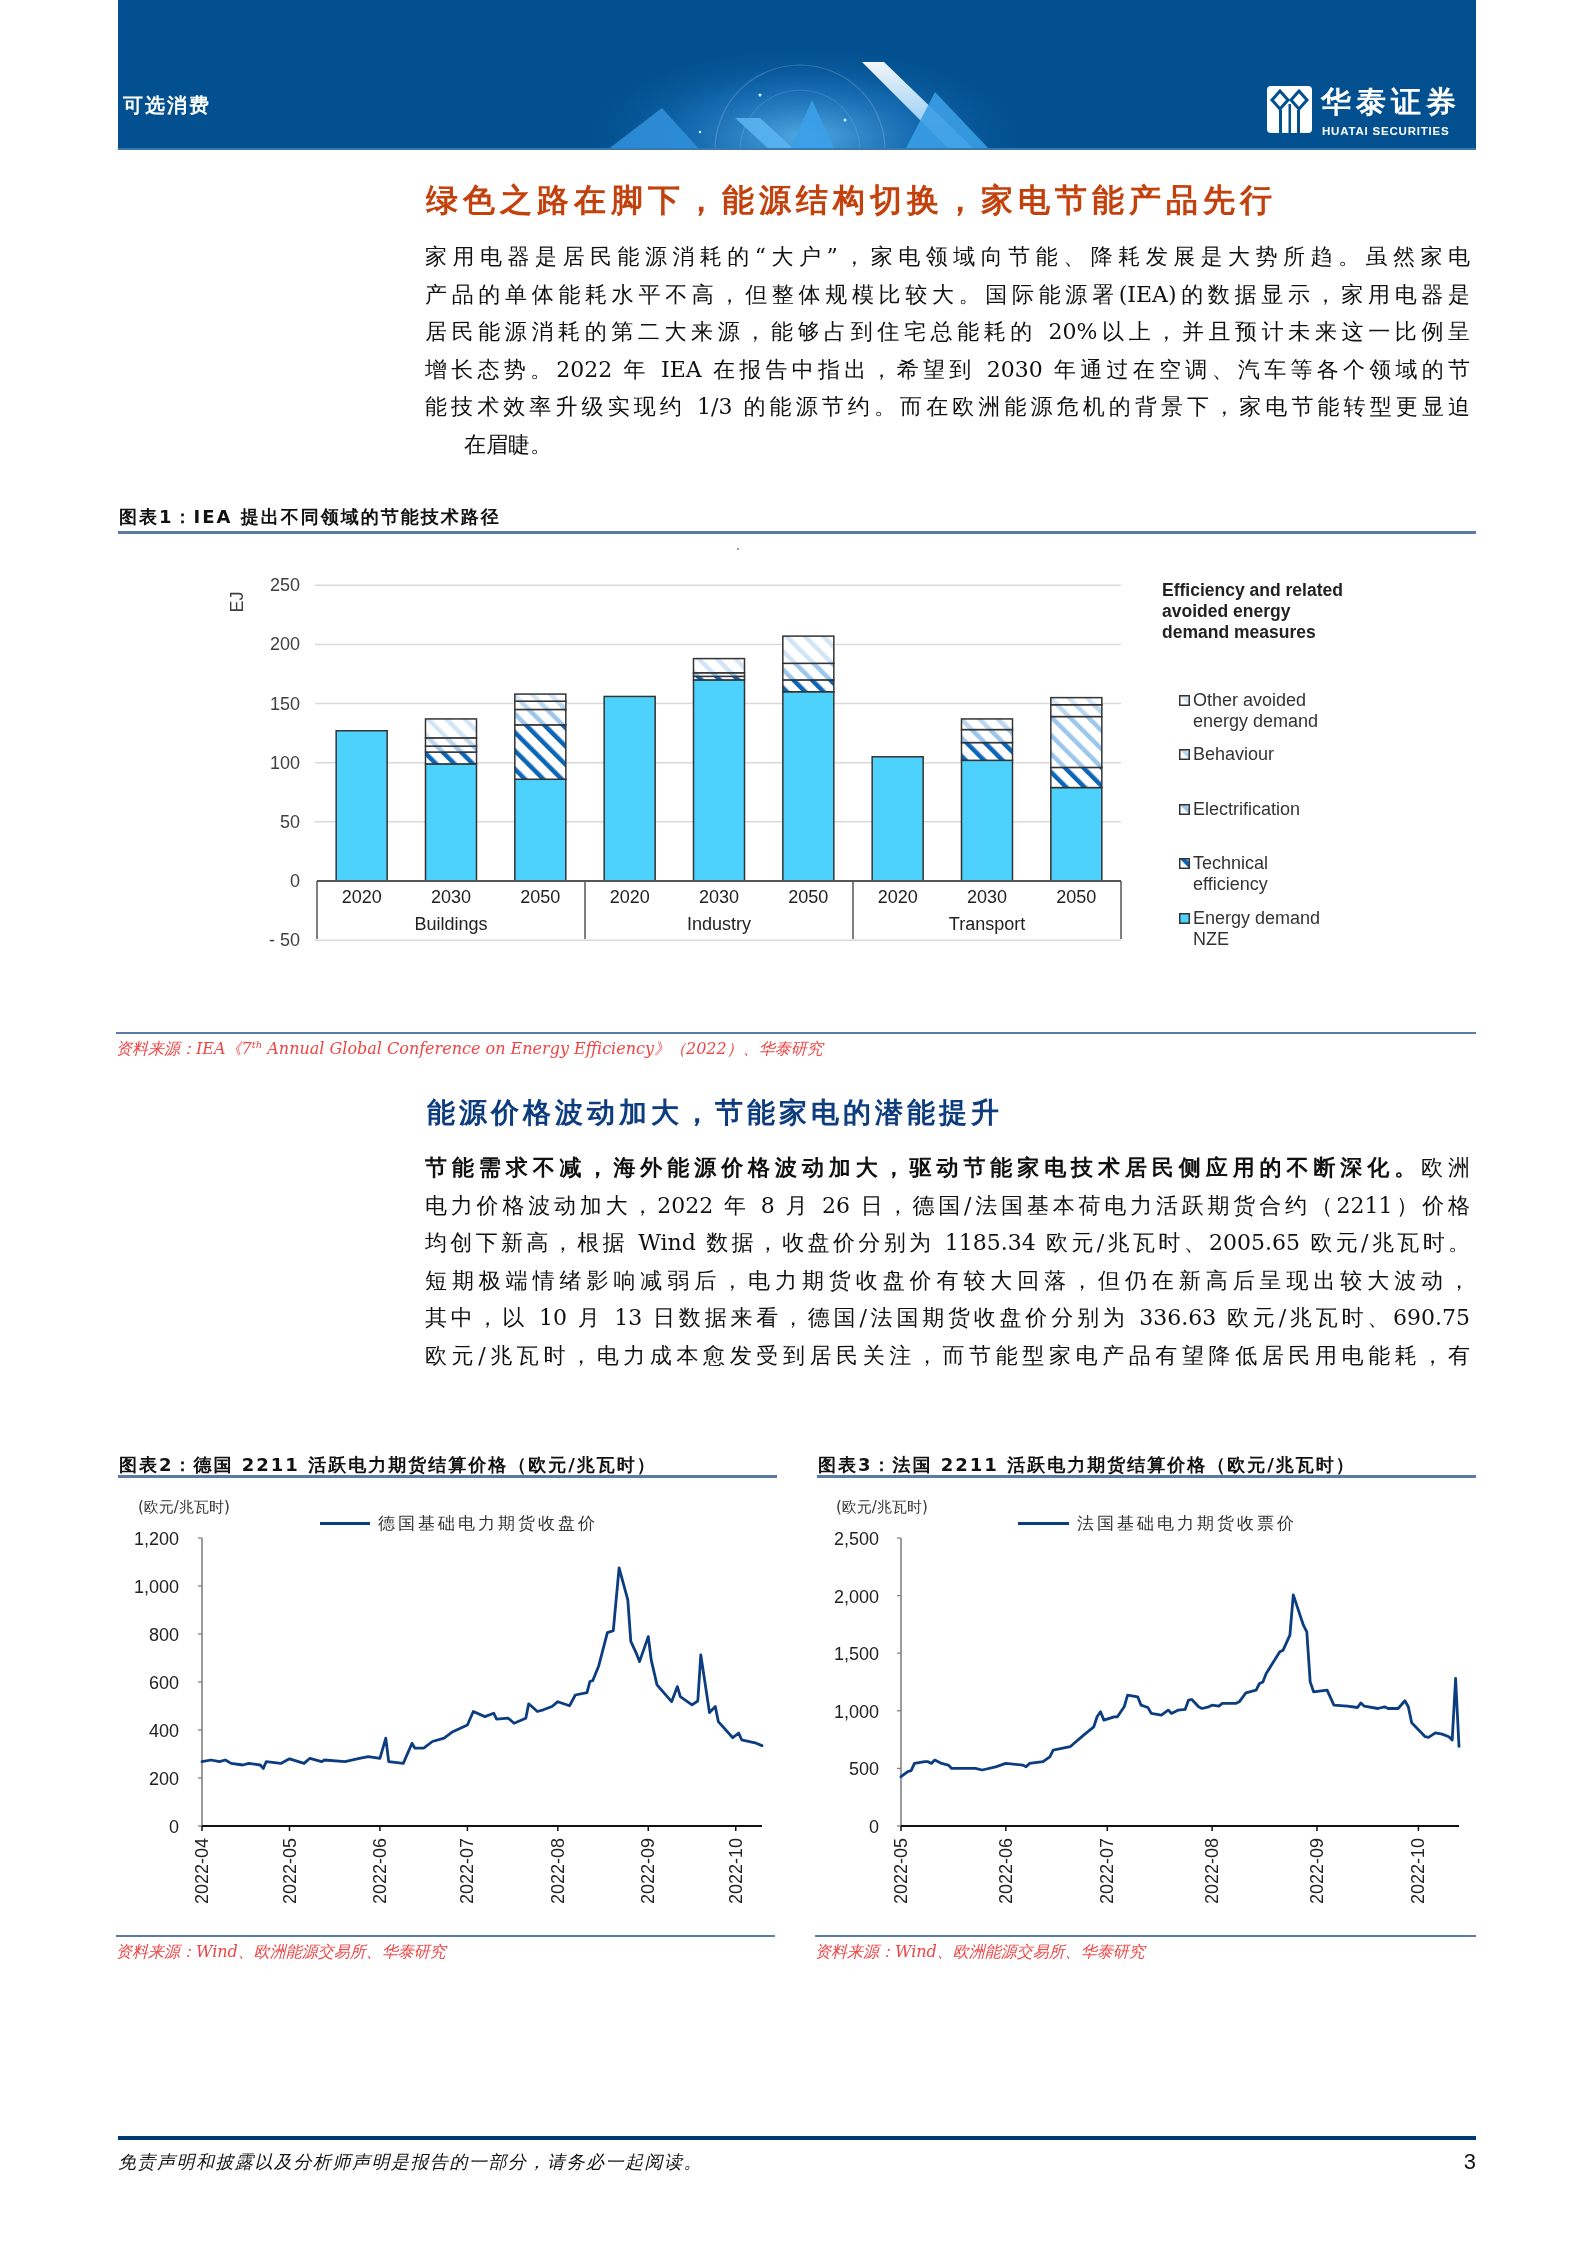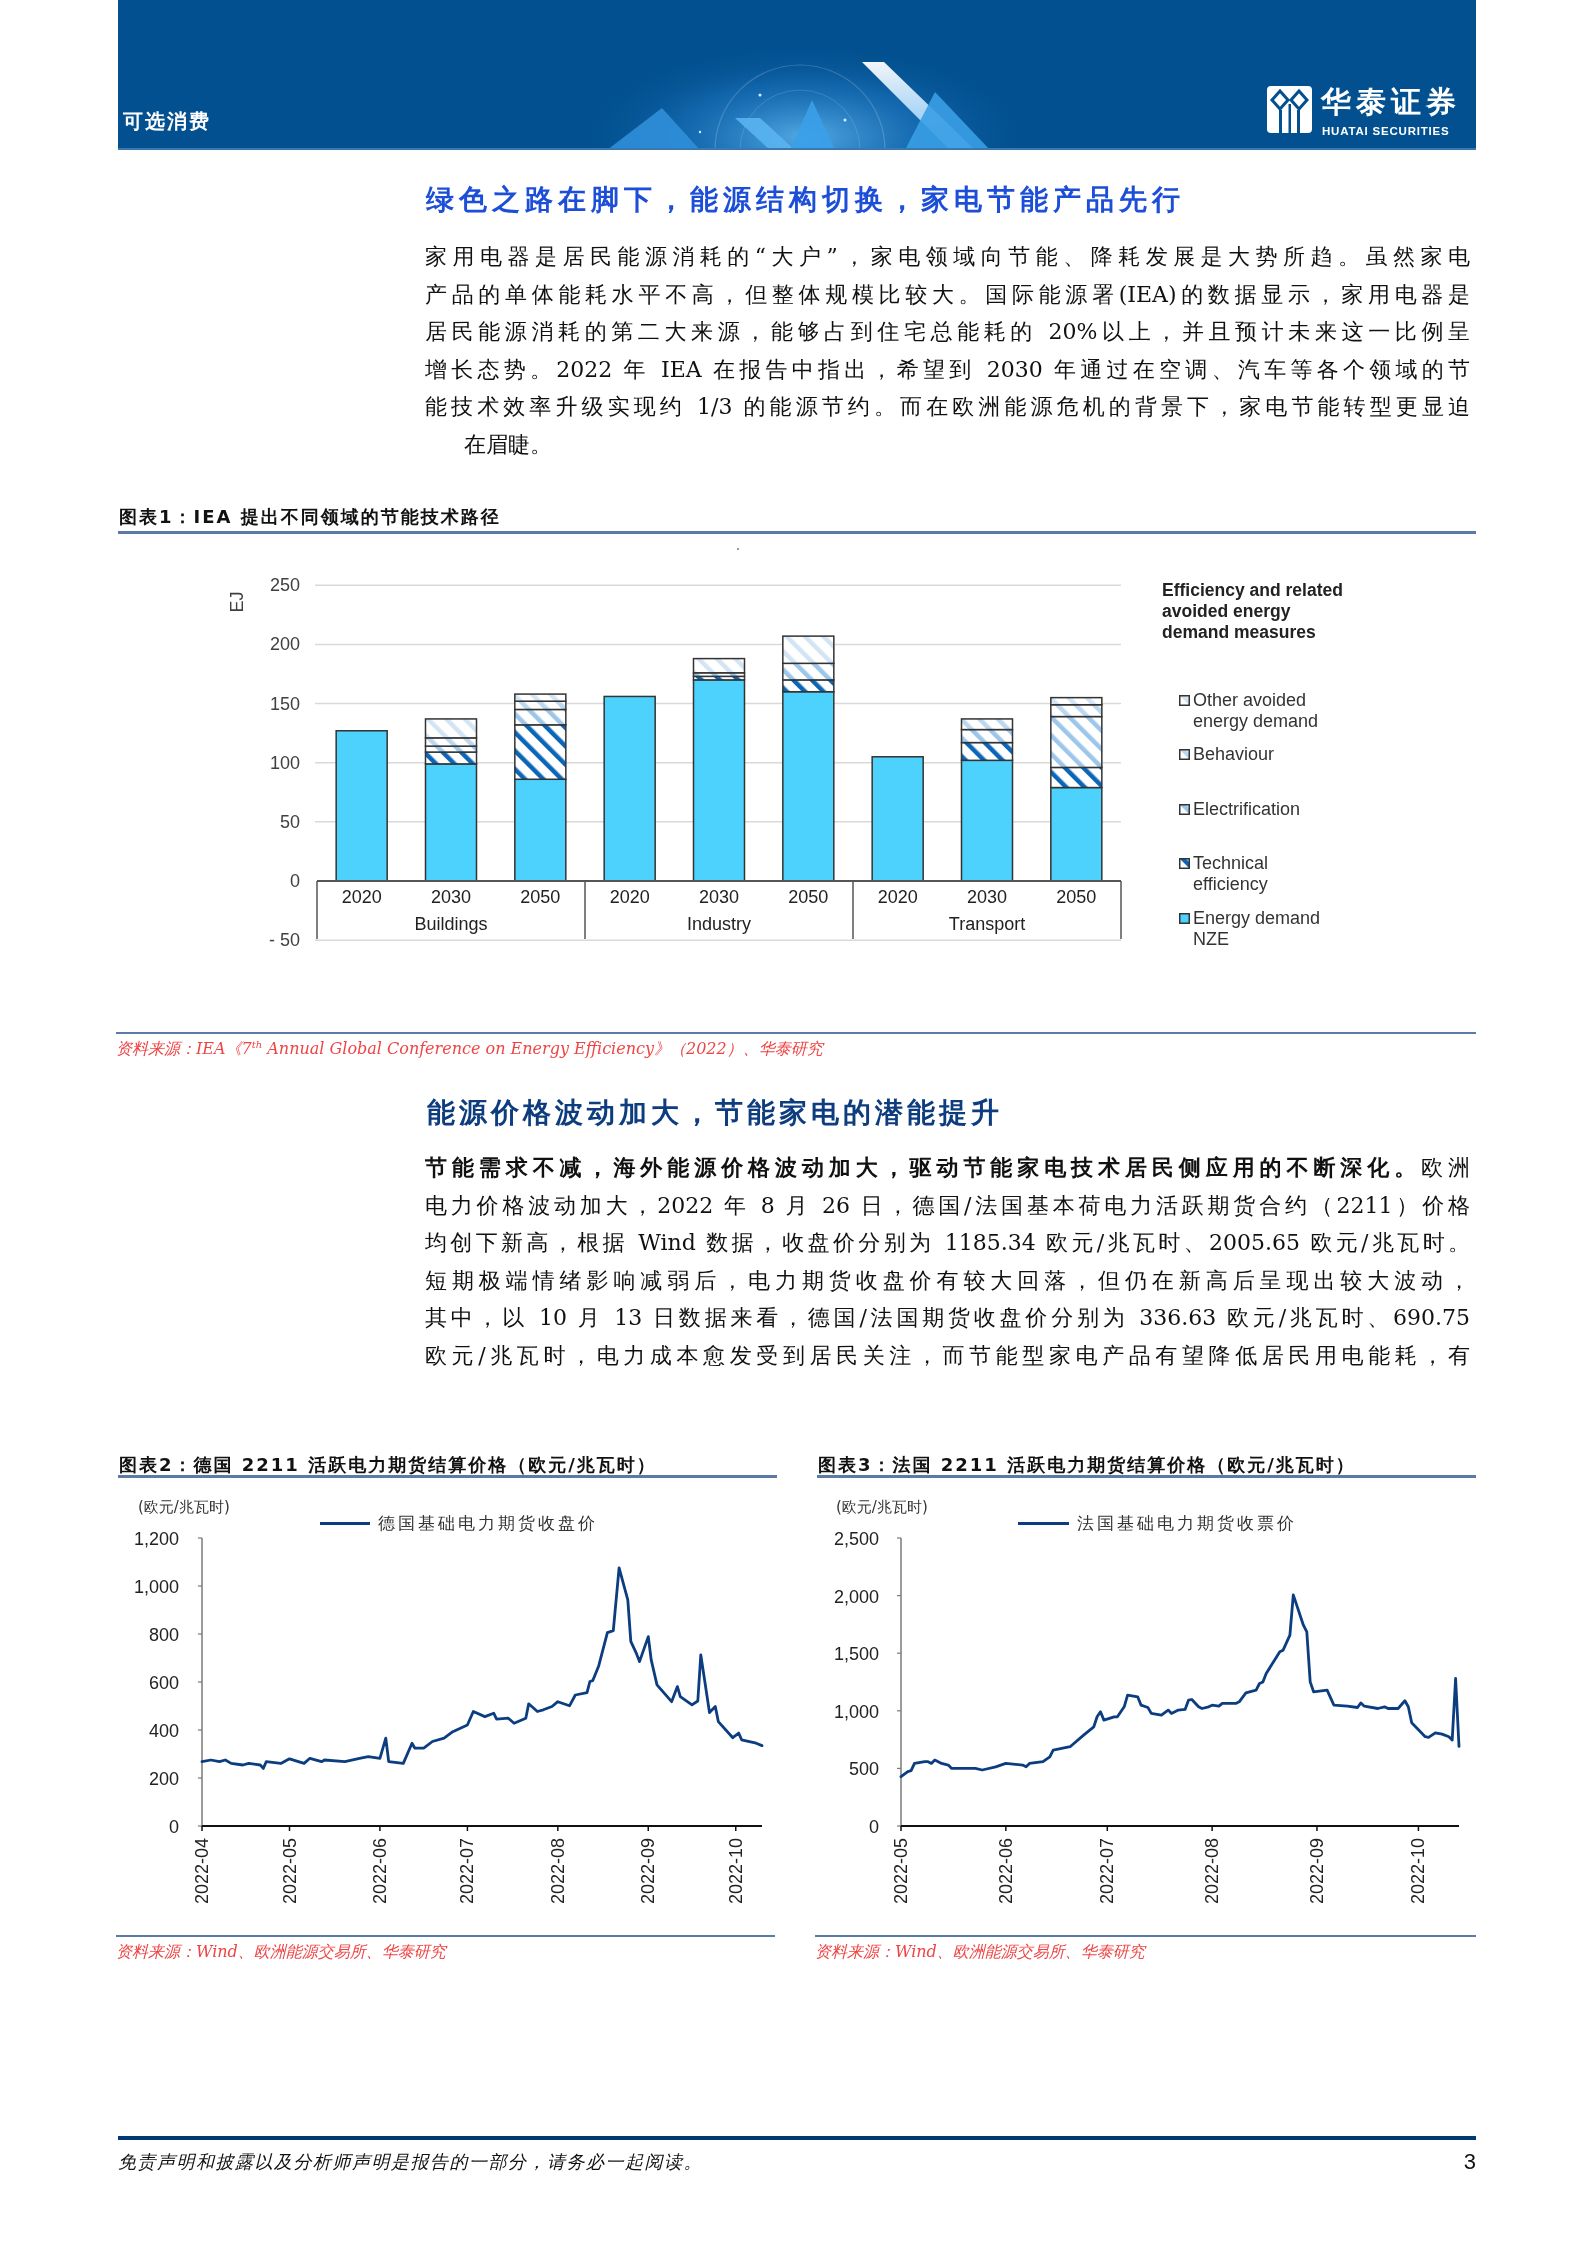--- a/index.html
+++ b/index.html
@@ -1,26 +1,26 @@
 <!DOCTYPE html>
 <html><head>
 <meta charset="utf-8">
 <style>
   html,body{margin:0;padding:0;background:#ffffff;}
   body{width:1587px;height:2245px;position:relative;overflow:hidden;font-family:"DejaVu Sans",sans-serif;color:#111;}
   .abs{position:absolute;}
   
   .banner{left:118px;top:0;width:1358px;height:150px;background:#02508f;overflow:hidden;}
   .banner-edge{left:118px;top:148px;width:1358px;height:2px;background:#3a78b0;}
-  .sector{left:123px;top:110px;font-size:20px;line-height:26px;font-weight:bold;color:#fff;letter-spacing:2px;white-space:nowrap;font-family:Liberation Mono, monospace;}
+  .sector{left:123px;top:92px;font-size:20px;line-height:26px;font-weight:bold;color:#fff;letter-spacing:2px;white-space:nowrap;}
   .logo-icon{left:1267px;top:86px;width:45px;height:47px;}
   .brand-cn{left:1321px;top:84px;font-size:30px;line-height:36px;font-weight:bold;color:#fff;letter-spacing:5px;white-space:nowrap;}
   .brand-en{left:1322px;top:124px;font-size:11.5px;line-height:14px;font-weight:bold;color:#fff;letter-spacing:0.8px;white-space:nowrap;font-family:"Liberation Sans",sans-serif;}
   
-  .h1{left:426px;top:180px;font-size:28px;line-height:40px;font-weight:bold;color:#1d4ed8;letter-spacing:5px;white-space:nowrap;}
+  .h1{left:426px;top:180px;font-size:32px;line-height:40px;font-weight:bold;color:#c2410c;letter-spacing:5px;white-space:nowrap;}
   .h2{left:427px;top:1095px;font-size:28px;line-height:36px;font-weight:bold;color:#0d3d7f;letter-spacing:4px;white-space:nowrap;text-align:center;}
   
   .para{left:425px;width:1045px;font-family:"DejaVu Serif",serif;font-size:22px;color:#111;}
   .jl{height:37.5px;line-height:37.5px;white-space:nowrap;text-align:justify;text-align-last:justify;}
   .jl.last{text-align:left;text-align-last:left;margin-left:39px;}
   .bold{font-weight:bold;font-family:"DejaVu Sans",sans-serif;}
   
   .ftitle{font-size:18px;line-height:24px;font-weight:bold;color:#111;letter-spacing:2px;white-space:nowrap;}
   .rule{background:#5b7aa5;}
   .source{font-size:16px;line-height:20px;color:#ef4444;white-space:nowrap;font-family:"DejaVu Serif",serif;font-style:italic;}

